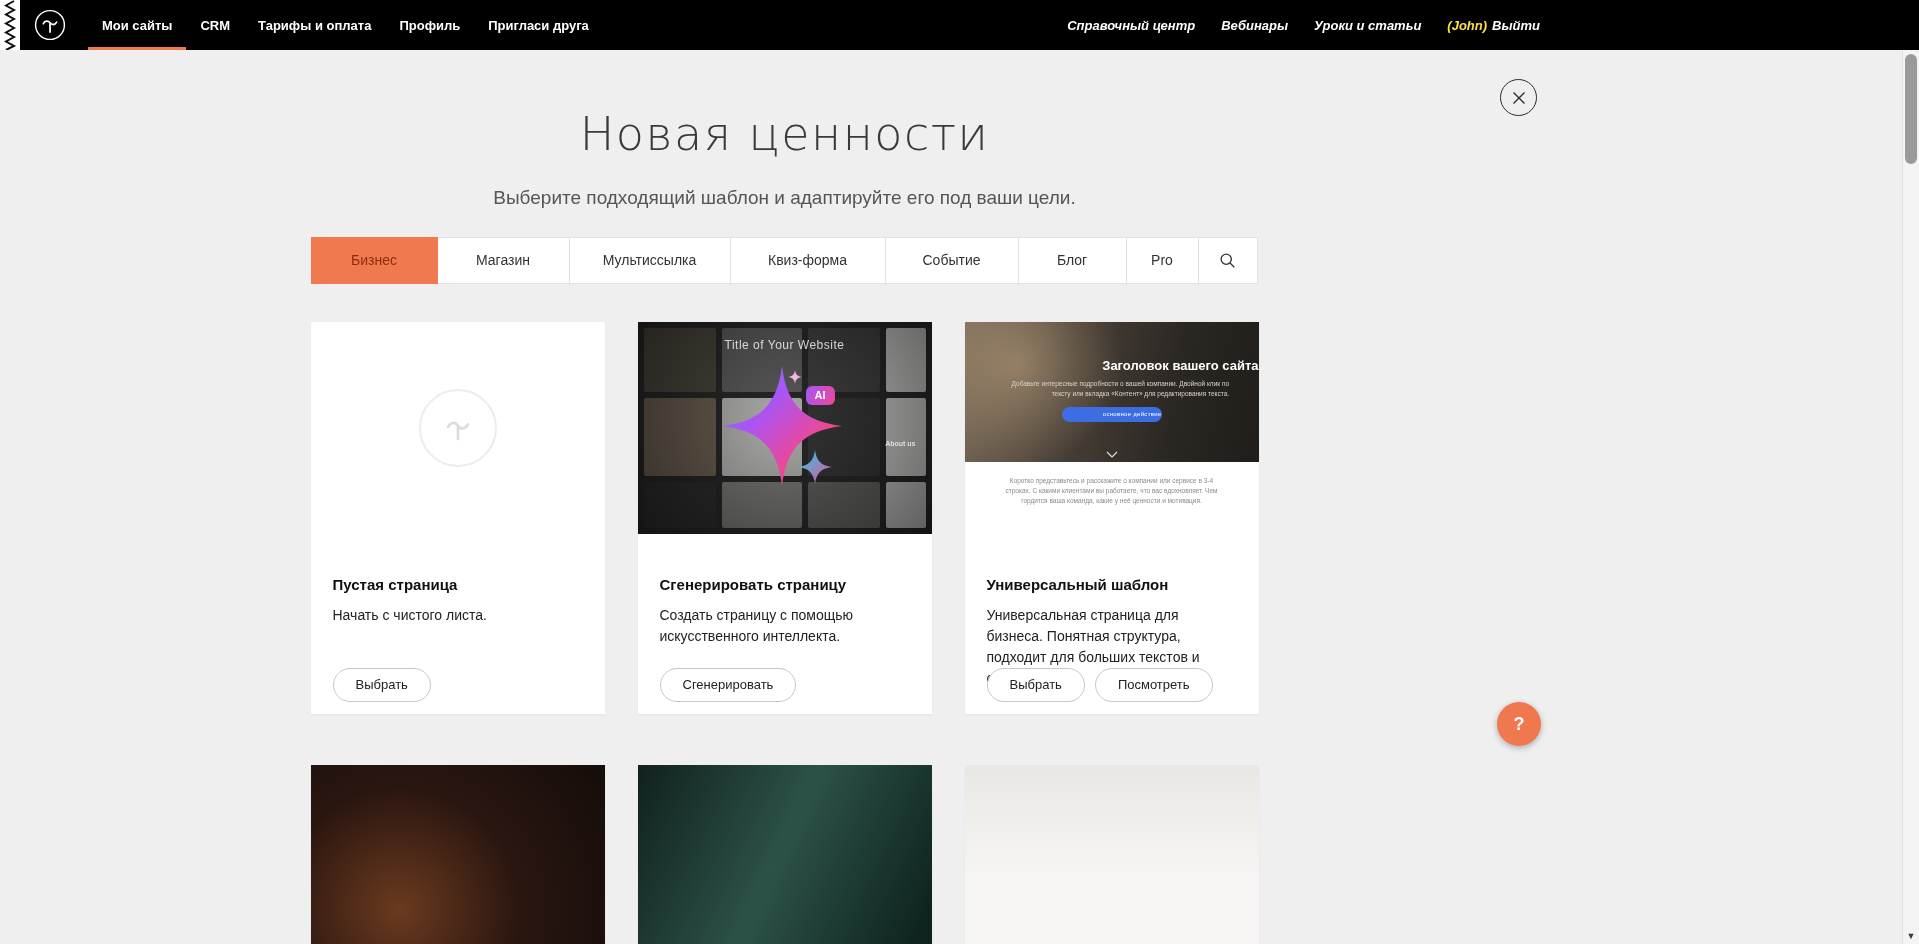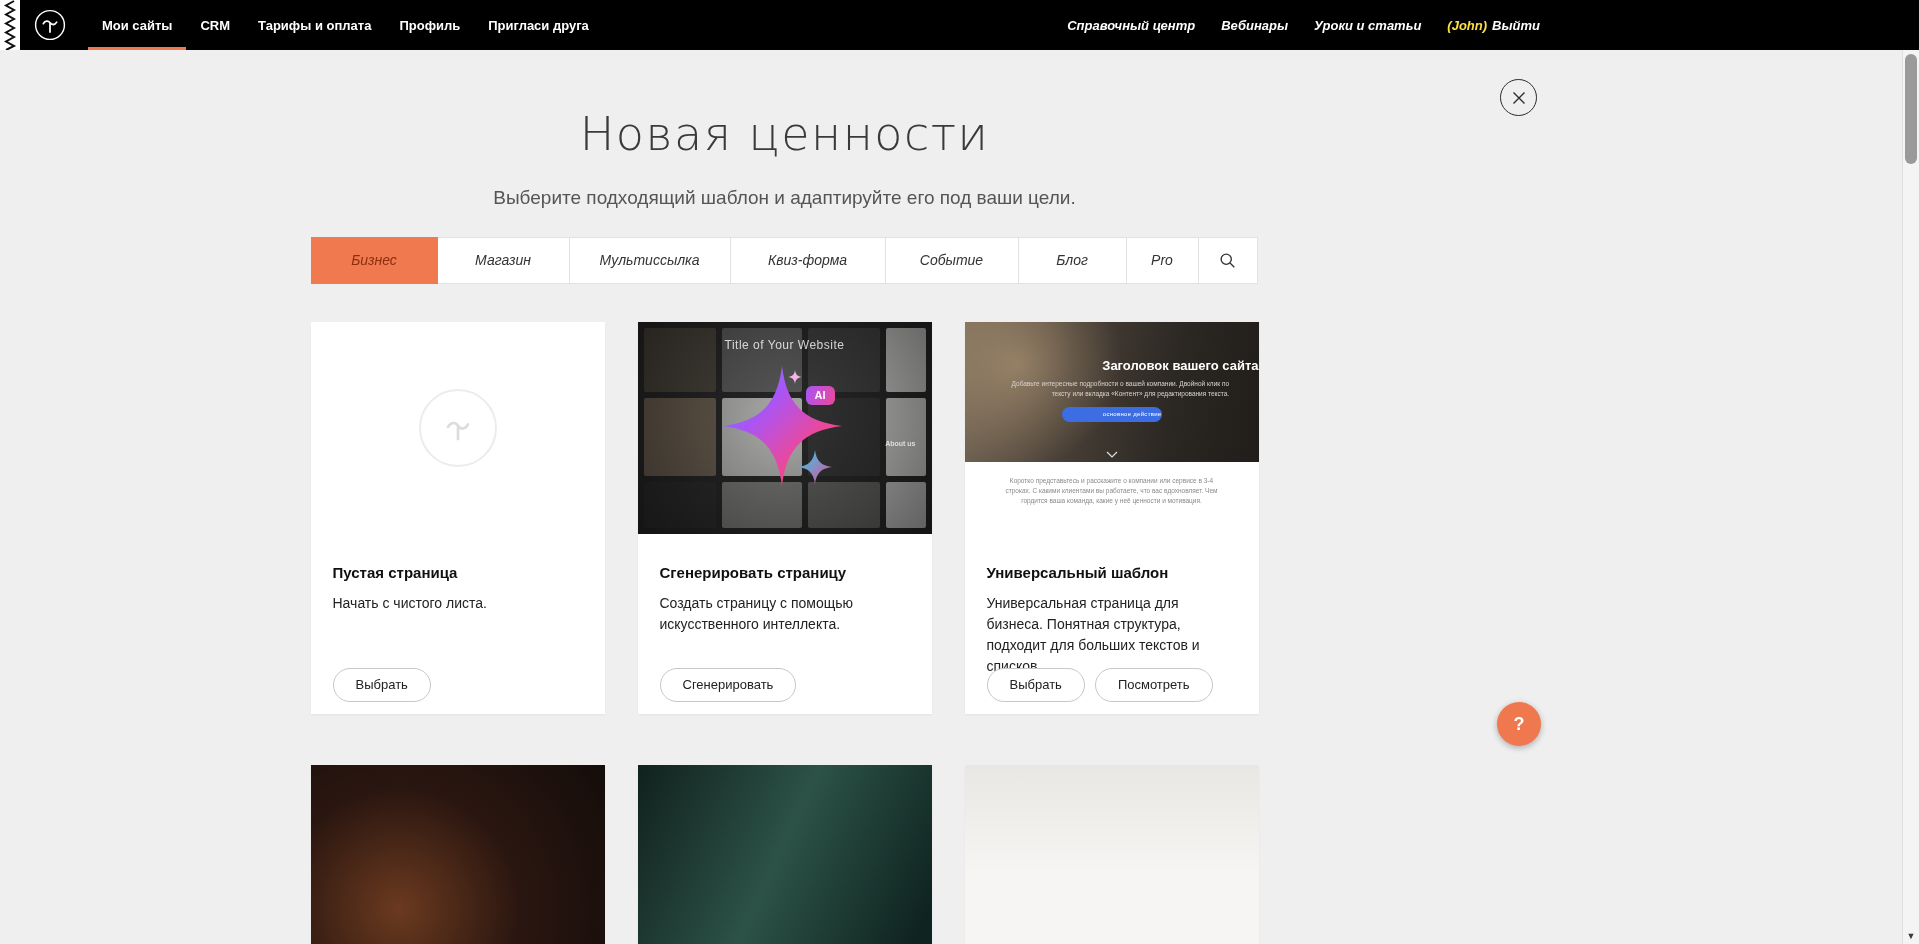--- a/index.html
+++ b/index.html
@@ -35,39 +35,39 @@
                border-radius:50%; background:transparent; border:1.5px solid #2c2c2c;
                cursor:pointer; display:flex; align-items:center; justify-content:center; padding:0; }
   .title { margin:0; text-align:center; font-size:46px; font-weight:200; letter-spacing:1.5px;
            color:#3a3a3a; font-family:"DejaVu Sans", sans-serif; line-height:1.15; }
   .subtitle { margin:26px 0 0; text-align:center; font-size:19px; color:#555; font-weight:400; }
 
   
   .tabs { width:948px; margin:28px auto 0; display:flex; }
   .tab { height:47px; background:#fff; border:1px solid #e2e2e0; border-left:none;
          font-size:14px; color:#333; display:flex; align-items:center; justify-content:center;
-         cursor:pointer; font-family:inherit; padding:0;font-style:italic; }
+         cursor:pointer; font-family:inherit; padding:0; }
   .tab:first-child { border-left:1px solid #e2e2e0; }
   .tab.active { background:#f0794f; border-color:#f0794f; color:#8c2e0e; }
 
   
   .cards { width:948px; margin:38px auto 0; display:flex; gap:33px; }
   .cards.row2 { margin-top:51px; }
   .card { width:294px; background:#fff; position:relative; box-shadow:0 1px 2px rgba(0,0,0,0.05); }
   .cards.row1 .card { height:392px; }
   .cards.row2 .card { height:240px; }
   .card-img { height:212px; position:relative; overflow:hidden; }
   .cards.row2 .card-img { height:240px; }
 
   .card-img.blank { background:#fff; display:flex; align-items:center; justify-content:center; }
   .watermark { width:78px; height:78px; border:2px solid #ececec; border-radius:50%;
                display:flex; align-items:center; justify-content:center; }
 
   .card-body { padding:20px 22px 0; }
-  .card-body h3 { margin:10px 0 0; font-size:15px; font-weight:700; color:#101010; }
+  .card-body h3 { margin:22px 0 0; font-size:15px; font-weight:700; color:#101010; }
   .card-body p  { margin:12px 0 0; font-size:14px; line-height:1.5; color:#222; }
   .card-actions { position:absolute; left:22px; bottom:12px; display:flex; gap:10px; }
   .pill { border:1px solid #c8c8c8; background:#fff; border-radius:17px; height:34px;
           padding:0 22px; font-size:13px; color:#222; cursor:pointer; font-family:inherit;
           white-space:nowrap; }
 
   
   .card-img.ai { background:#2f2f2f; }
   .ai-grid { position:absolute; inset:0; display:grid;
              grid-template-columns:72px 80px 72px 1fr;

